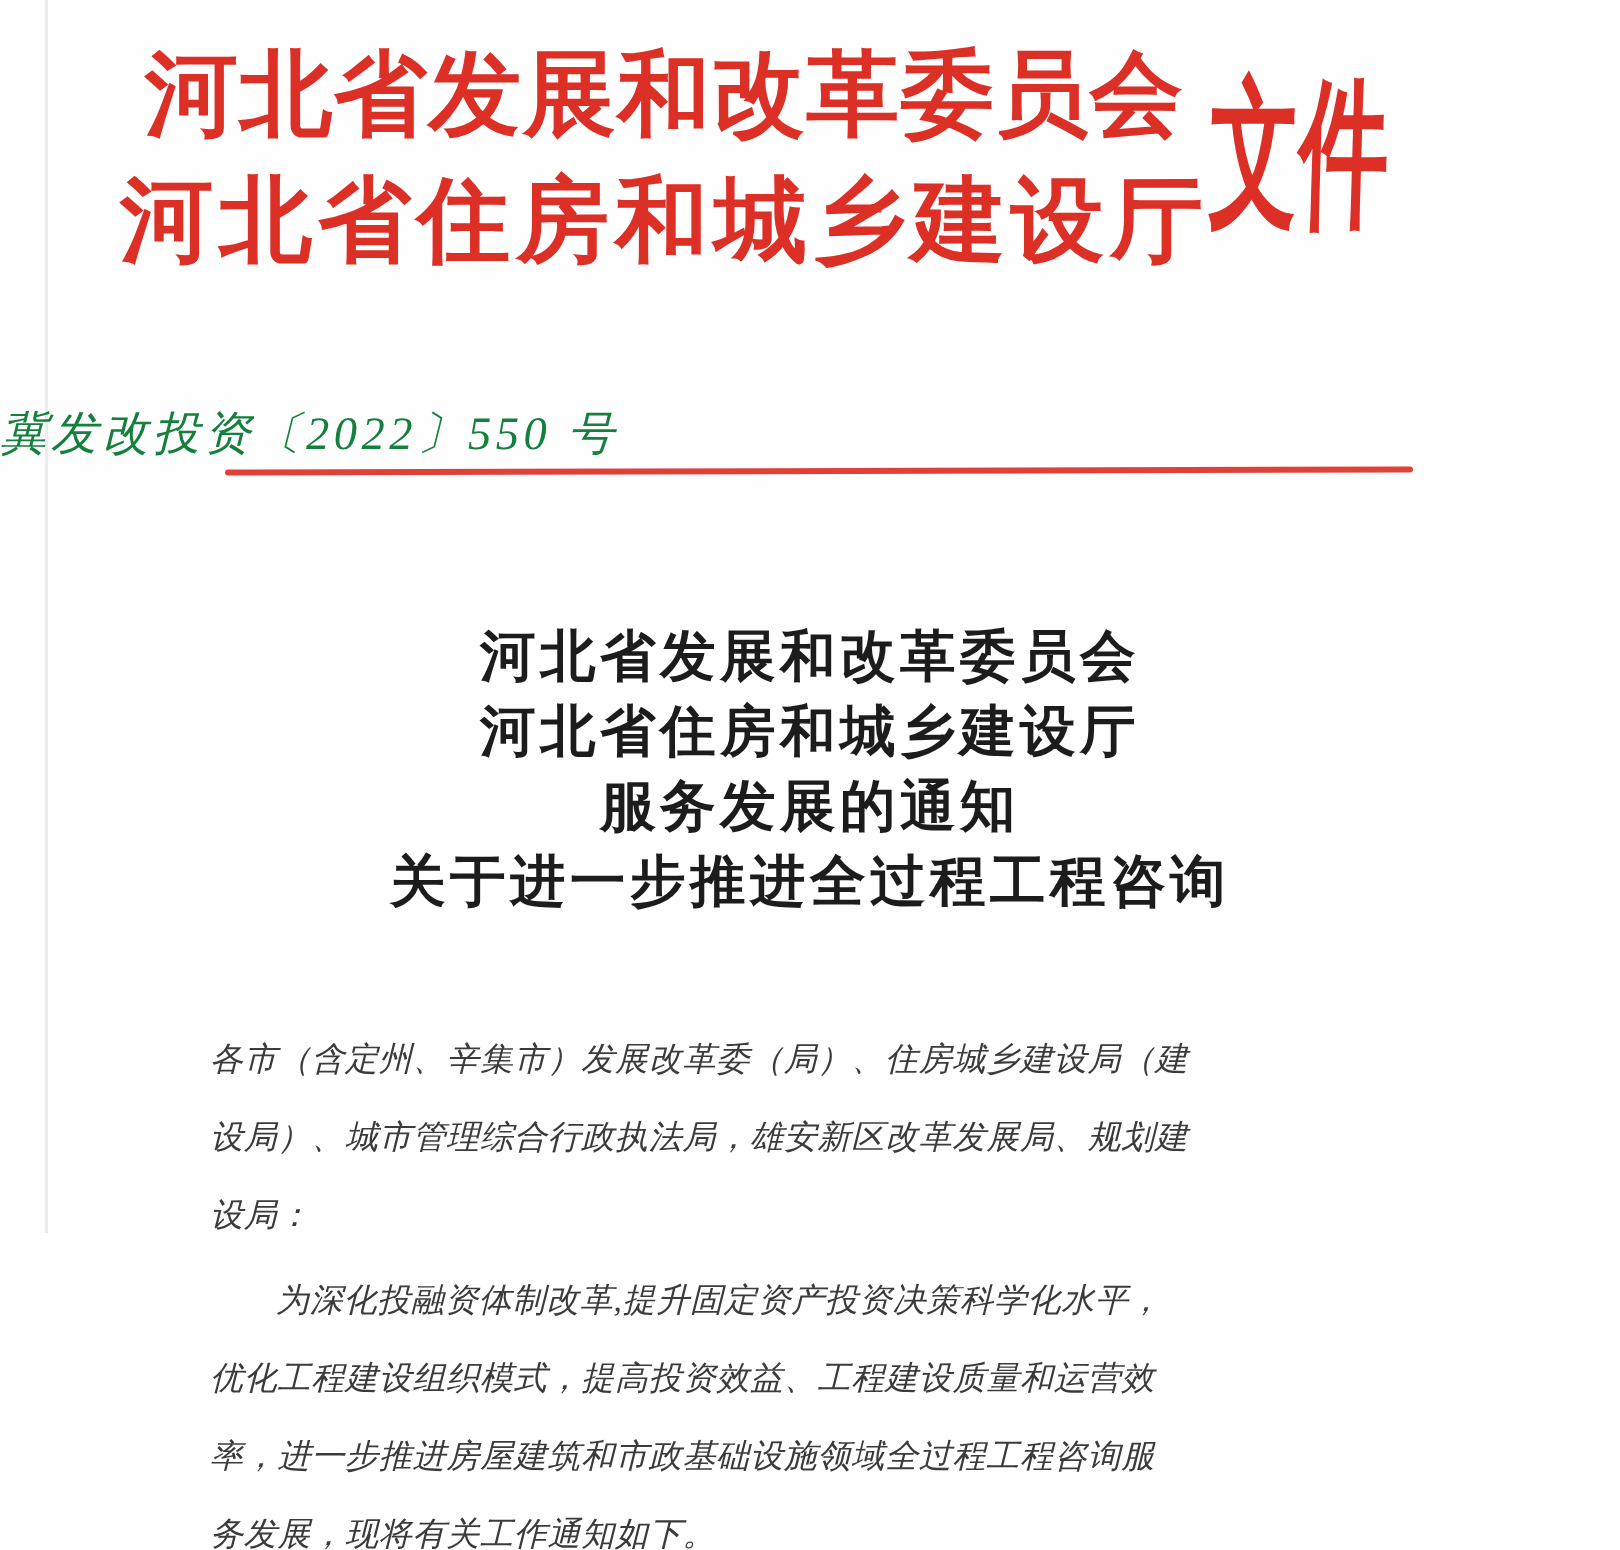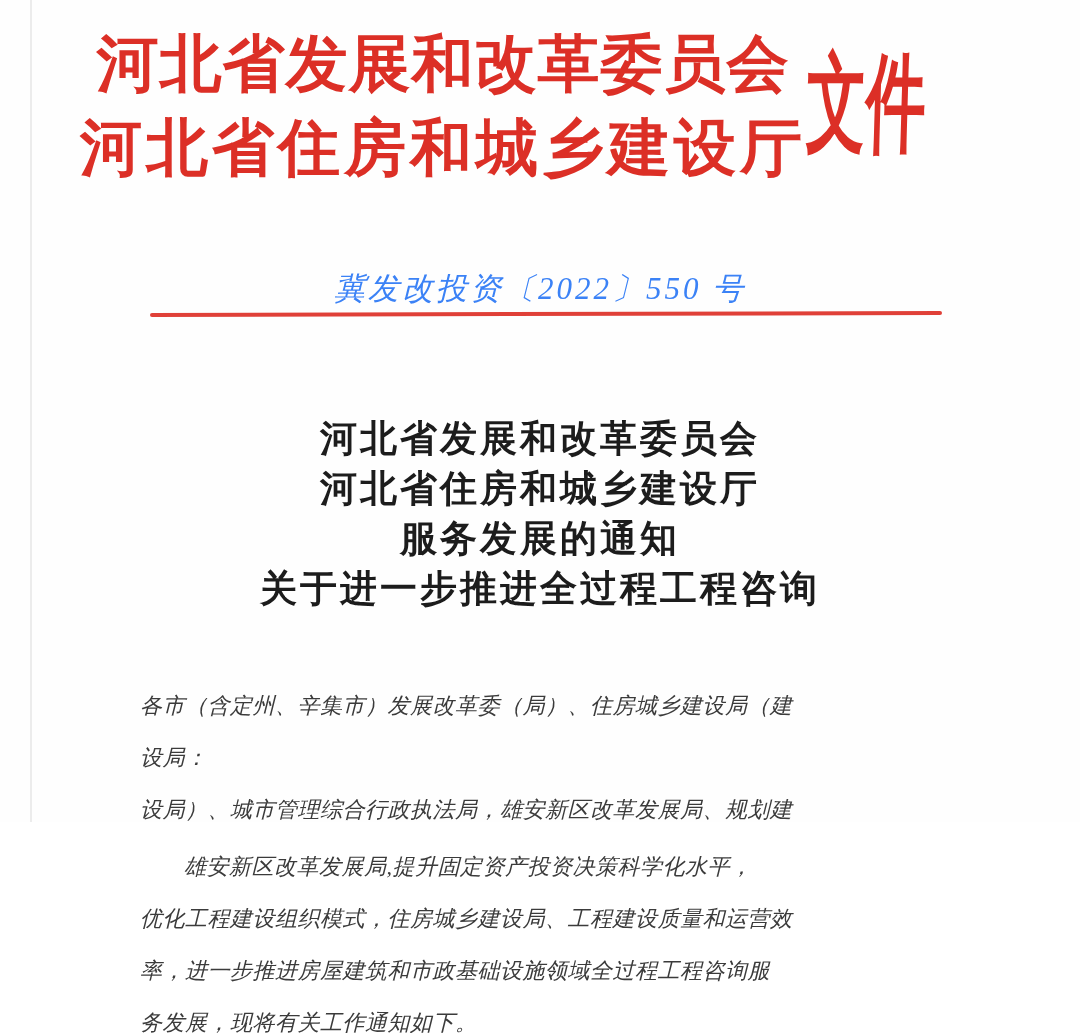--- a/index.html
+++ b/index.html
@@ -62,23 +62,22 @@
     transform: scale(0.62, 1.12) skewX(-3deg);
     transform-origin: left top;
     white-space: nowrap;
   }
   
   .doc-number {
     position: absolute;
     top: 268px;
     left: 0;
     width: 1080px;
-    text-align: center;
     font-size: 31px;
-    color: #3b82f6;
+    color: #15803d;
     letter-spacing: 3px;
     font-style: italic;
   }
   
   .red-rule {
     position: absolute;
     top: 312px;
     left: 150px;
     width: 792px;
     height: 4px;
@@ -141,23 +140,23 @@
   <div class="title-block">
     <div class="title-line">河北省发展和改革委员会</div>
     <div class="title-line">河北省住房和城乡建设厅</div>
     <div class="title-line">服务发展的通知</div>
     <div class="title-line">关于进一步推进全过程工程咨询</div>
   </div>
 
   <div class="body-block">
     <div class="para1">
       <div class="body-line">各市（含定州、辛集市）发展改革委（局）、住房城乡建设局（建</div>
+      <div class="body-line">设局）、城市管理综合行政执法局，雄安新区改革发展局、规划建</div>
       <div class="body-line">设局：</div>
-      <div class="body-line">设局）、城市管理综合行政执法局，雄安新区改革发展局、规划建</div>
     </div>
     <div class="para2">
-      <div class="body-line indent-2em">雄安新区改革发展局,提升固定资产投资决策科学化水平，</div>
-      <div class="body-line">优化工程建设组织模式，住房城乡建设局、工程建设质量和运营效</div>
+      <div class="body-line indent-2em">为深化投融资体制改革,提升固定资产投资决策科学化水平，</div>
+      <div class="body-line">优化工程建设组织模式，提高投资效益、工程建设质量和运营效</div>
       <div class="body-line">率，进一步推进房屋建筑和市政基础设施领域全过程工程咨询服</div>
       <div class="body-line">务发展，现将有关工作通知如下。</div>
     </div>
   </div>
 </div>
 
 </body></html>

